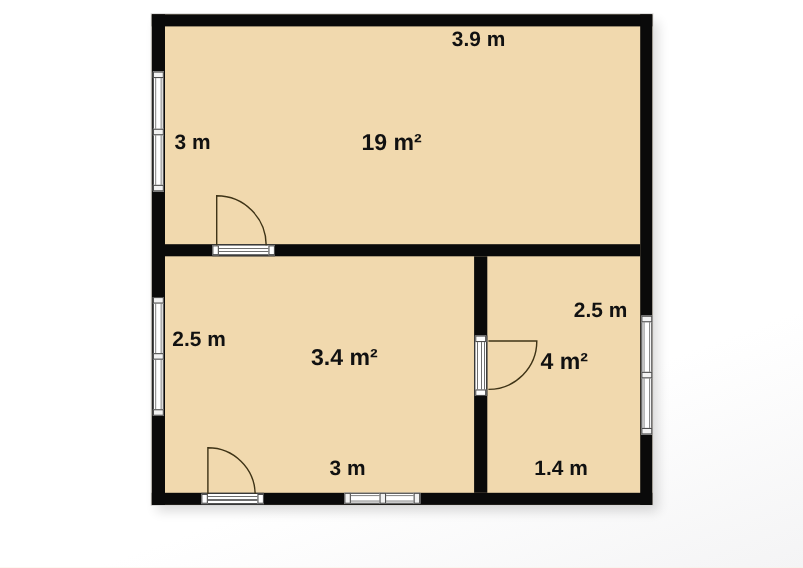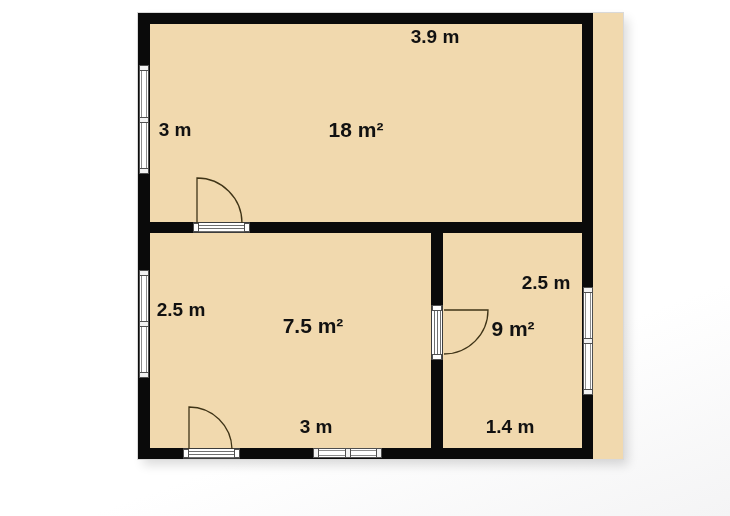--- a/index.html
+++ b/index.html
@@ -8,21 +8,20 @@
     width: 730px; height: 516px;
     background: linear-gradient(160deg, var(--background, #ffffff) 70%, #f4f4f5 100%);
     font-family: "Liberation Sans", sans-serif;
     overflow: hidden;
   }
   .plan {
     position: absolute; left: 138px; top: 13px;
     width: 455px; height: 446px;
     background: var(--floor, #f1d9ae);
     box-shadow: 0 0 0 1px #d9d9d9, 5px 6px 10px rgba(0,0,0,0.14);
-    padding-left: 30px;
   }
   .wall { position: absolute; background: var(--wall, #0a0a0a); }
   .wall-top    { left: 0; top: 0; width: 455px; height: 11px; }
   .wall-bottom { left: 0; top: 435px; width: 455px; height: 11px; }
   .wall-left   { left: 0; top: 0; width: 12px; height: 446px; }
   .wall-right  { left: 444px; top: 0; width: 11px; height: 446px; }
   .wall-mid-h  { left: 12px; top: 209px; width: 432px; height: 11px; }
   .wall-div-v  { left: 293px; top: 220px; width: 12px; height: 215px; }
 
   .window { position: absolute; background: #ffffff; border: 1px solid var(--window-frame, #4f4f4f); box-sizing: border-box; }
@@ -96,24 +95,24 @@
     </div>
 
     <svg class="doors" viewBox="0 0 455 446">
       <path d="M59,210 L59,165 A45,45 0 0 1 104,210"></path>
       <path d="M51,436 L51,394 A43,43 0 0 1 94,436"></path>
       <path d="M306,297 L350,297 A44,44 0 0 1 306,341"></path>
     </svg>
 
     <div class="lbl dim" style="left:297px; top:24px">3.9 m</div>
     <div class="lbl dim" style="left:37px;  top:117px">3 m</div>
-    <div class="lbl area" style="left:218px; top:117px">18 m²</div>
+    <div class="lbl area" style="left:218px; top:117px">19 m²</div>
 
     <div class="lbl dim" style="left:43px;  top:297px">2.5 m</div>
-    <div class="lbl area" style="left:175px; top:313px">7.5 m²</div>
+    <div class="lbl area" style="left:175px; top:313px">3.4 m²</div>
     <div class="lbl dim" style="left:178px; top:414px">3 m</div>
 
     <div class="lbl dim" style="left:408px; top:270px">2.5 m</div>
-    <div class="lbl area" style="left:375px; top:316px">9 m²</div>
+    <div class="lbl area" style="left:375px; top:316px">4 m²</div>
     <div class="lbl dim" style="left:372px; top:414px">1.4 m</div>
 
   </div>
 </div>
 
 </body></html>

